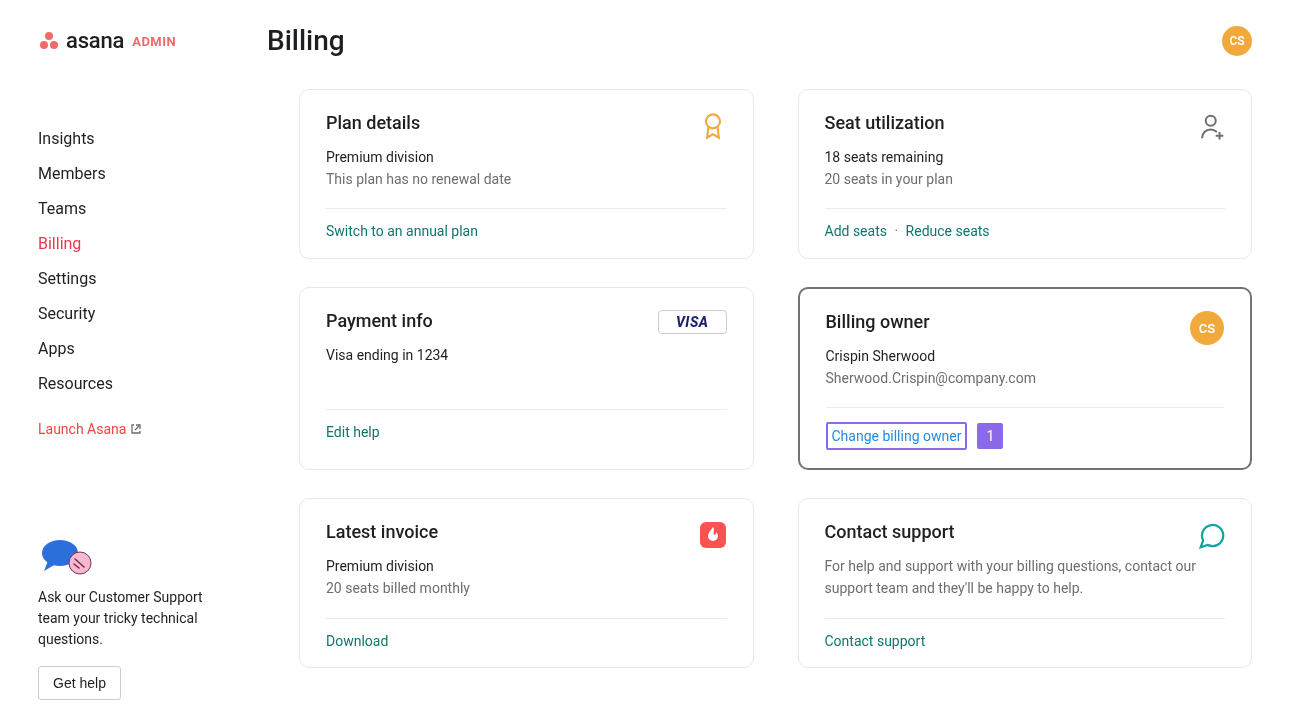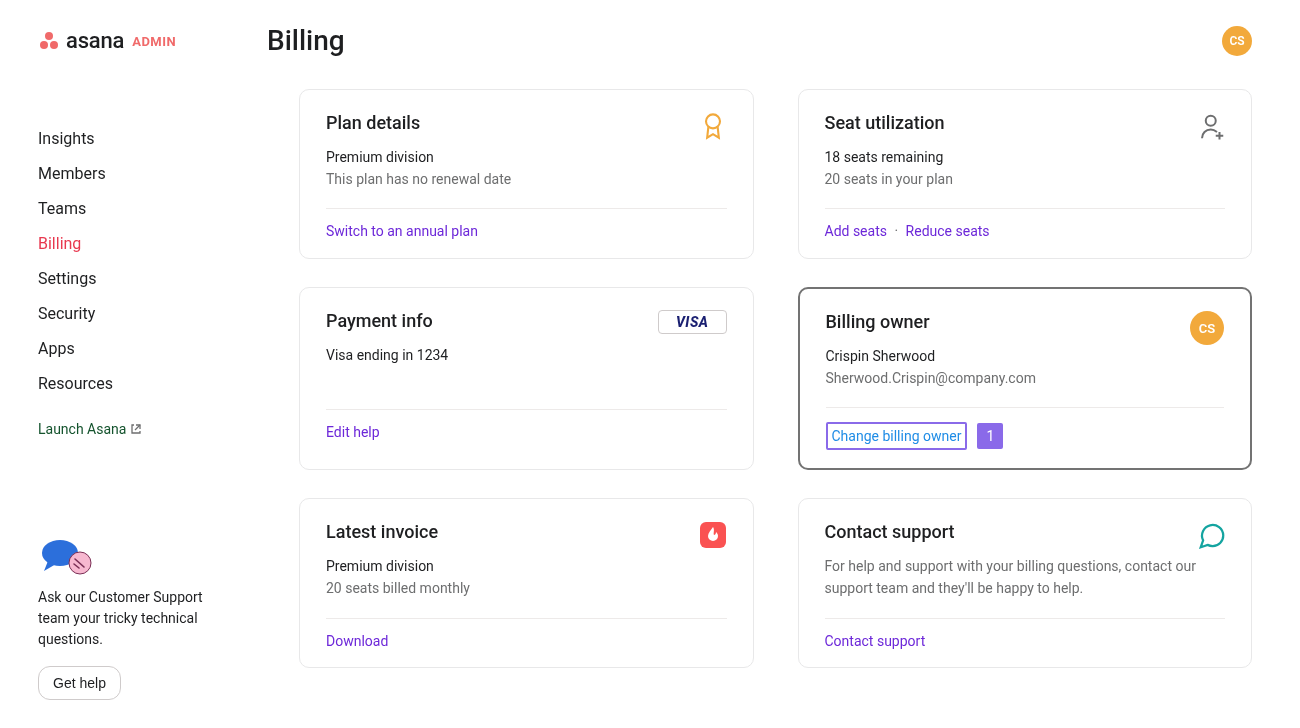--- a/index.html
+++ b/index.html
@@ -24,29 +24,29 @@
   .logo { display: flex; align-items: center; gap: 6px; margin-bottom: 20px; }
   .logo-mark { display: flex; gap: 0; }
   .logo-text { font-size: 22px; font-weight: 500; letter-spacing: -0.2px; }
   .logo-admin { font-size: 13px; font-weight: 700; letter-spacing: 0.5px; color: #f06a6a; margin-left: 2px; align-self: flex-end; margin-bottom: 4px;}
   .nav { display: flex; flex-direction: column; gap: 0; margin-top: 48px; }
   .nav-item {
     font-size: 16px; color: #1e1f21; padding: 8px 0; cursor: pointer;
   }
   .nav-item.active { color: #e8384f; }
   .launch-link {
-    font-size: 14px; color: #14532d; margin-top: 20px; cursor: pointer;
+    font-size: 14px; color: #ef4444; margin-top: 20px; cursor: pointer;
     display: flex; align-items: center; gap: 4px;
   }
   .sidebar-spacer { flex: 1; }
   .support-block { padding-right: 30px; }
   .support-icon { width: 54px; height: 36px; position: relative; margin-bottom: 14px; }
   .support-text { font-size: 14px; line-height: 1.5; color: #1e1f21; margin-bottom: 16px; }
   .get-help-btn {
-    border: 1px solid #cfcbcb; background: #fff; border-radius: 12px;
+    border: 1px solid #cfcbcb; background: #fff; border-radius: 3px;
     padding: 8px 14px; font-size: 14px; cursor: pointer; color: #1e1f21;
   }
 
   
   .main { flex: 1; padding: 24px 48px 0 32px; position: relative; }
   .header { display: flex; align-items: center; justify-content: space-between; margin-bottom: 32px; }
   .page-title { font-size: 28px; font-weight: 500; }
   .avatar {
     width: 30px; height: 30px; border-radius: 50%; background: #f2a93b;
     color: #fff; font-size: 12px; font-weight: 600; display: flex;
@@ -63,21 +63,21 @@
     border: 1px solid #e8e8e9; border-radius: 10px; padding: 22px 26px 18px 26px;
     position: relative; min-height: 170px;
   }
   .card.highlight { border: 2px solid #737373; }
   .card-header { display: flex; justify-content: space-between; align-items: flex-start; }
   .card-title { font-size: 18px; font-weight: 500; margin-bottom: 14px; }
   .card-body { font-size: 14px; color: #1e1f21; line-height: 1.55; }
   .card-body .muted { color: #6d6e6f; }
   .card-divider { border-top: 1px solid #edeae9; margin: 18px 0 14px 0; }
   .card-actions { font-size: 14px; }
-  .link { color: #6d28d9; cursor: pointer; }
+  .link { color: #0f766e; cursor: pointer; }
   .link-sep { color: #6d6e6f; margin: 0 4px; }
   .card-icon { width: 28px; height: 28px; flex-shrink: 0; }
 
   .owner-link-wrap { display: flex; align-items: center; gap: 10px; }
   .owner-link-box {
     border: 2px solid #8a6ae9; border-radius: 2px; padding: 4px 4px;
     font-size: 14px; color: #1f8ce6; cursor: pointer;
   }
   .step-badge {
     width: 26px; height: 26px; background: #8a6ae9; color: #fff;

